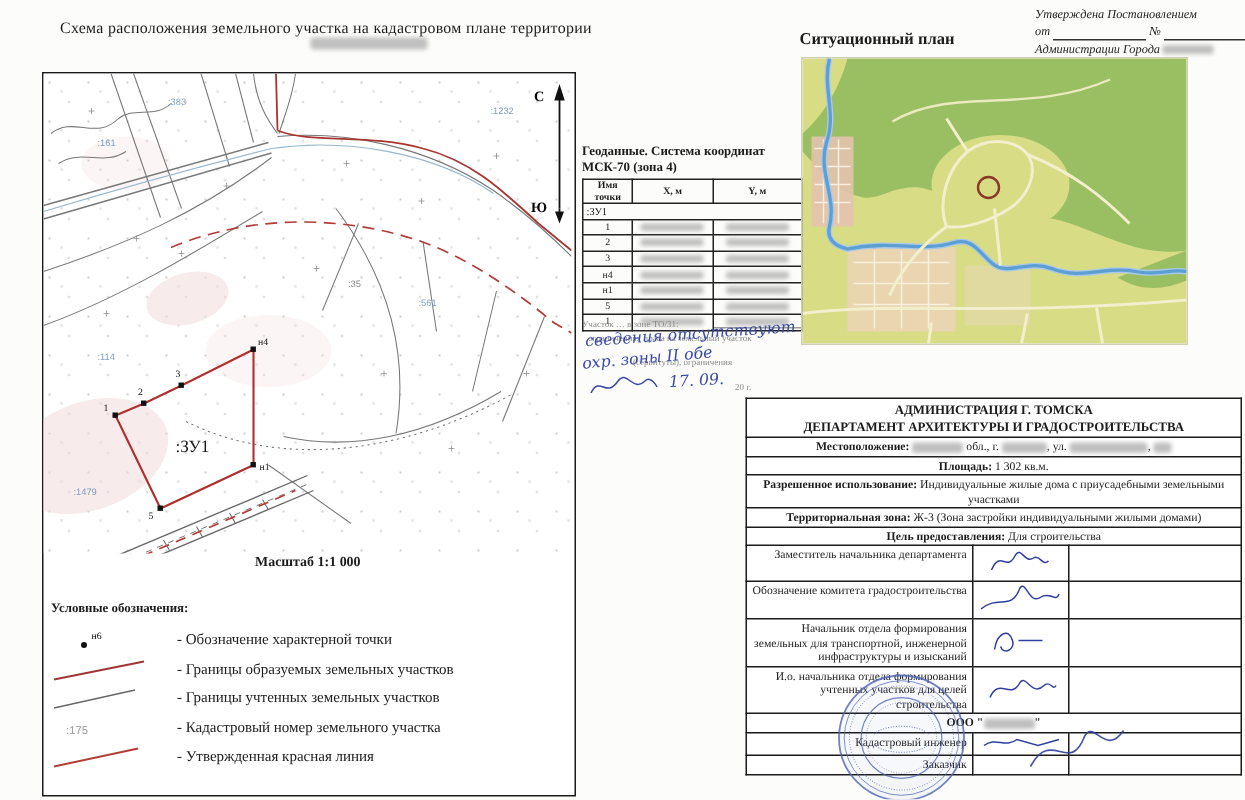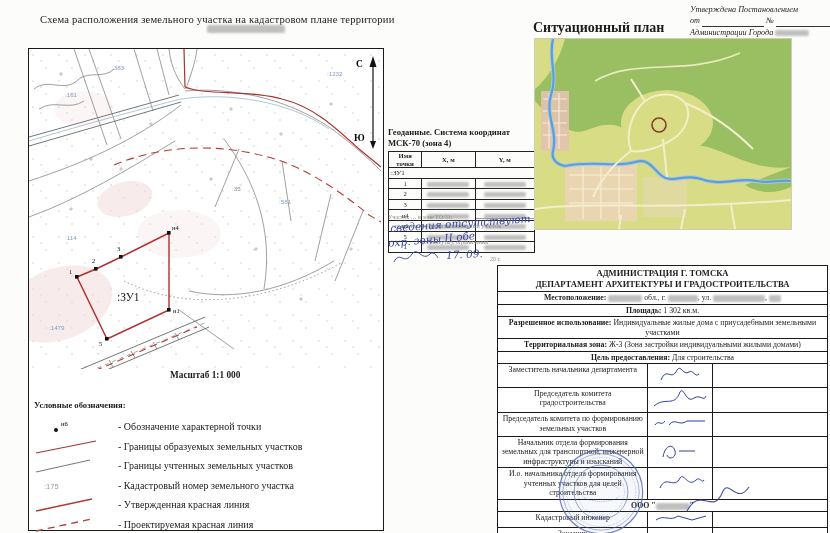--- a/index.html
+++ b/index.html
@@ -18,39 +18,39 @@
   #map-frame{left:28px;top:48px;width:356px;height:483px;border:1.6px solid #1a1a1a;box-sizing:border-box;background:#fff;}
   #map-svg{position:absolute;left:0;top:0;}
   #scale-label{left:141px;top:321px;font-size:9.3px;font-weight:bold;}
   
   #legend{left:5px;top:351px;width:342px;}
   #legend-title{font-size:8.6px;font-weight:bold;margin-bottom:7px;}
   .lg-row{display:flex;align-items:center;height:19.5px;}
   .lg-sym{width:84px;height:19px;flex:0 0 84px;position:relative;}
   .lg-label{font-size:10px;color:#222;}
   
-  #geodata{left:388px;top:95px;width:147px;margin-top:32px;}
+  #geodata{left:388px;top:95px;width:147px;}
   #geodata .gtitle{font-size:8.6px;font-weight:bold;line-height:1.25;}
   #geo-table{border-collapse:collapse;margin-top:3px;width:147px;}
   #geo-table td,#geo-table th{border:.9px solid #222;font-size:6.6px;padding:0;text-align:center;vertical-align:middle;}
   #geo-table th{font-weight:bold;height:14px;line-height:1.1;}
   #geo-table td{height:9.6px;}
   #geo-table .grp{text-align:left;padding-left:2px;font-size:7px;}
   #geo-table .rv{width:42px;height:5px;}
   
   #notes{left:388px;top:212px;width:150px;height:58px;font-size:6px;color:#8a8a8a;}
   #notes .pline{position:absolute;white-space:nowrap;}
   #notes .hand{position:absolute;color:#3a4aa5;font-style:italic;font-size:10.5px;white-space:nowrap;font-family:"DejaVu Serif",serif;}
   #notes .nline{position:absolute;border-top:.7px solid #9a9a9a;}
   
-  #sit-label{left:533px;top:20px;font-size:14px;font-weight:bold;}
+  #sit-label{left:533px;top:20px;font-size:11px;font-weight:bold;}
   #sit-map{left:534px;top:38px;width:256px;height:190px;border:1px solid #cfcdb2;box-sizing:content-box;}
   
   #admin{left:497px;top:265px;width:331px;border-collapse:collapse;background:#fff;}
-  #admin td,#admin th{border:1px solid #1a1a1a;font-size:7.8px;line-height:1.22;padding:1px 3px;vertical-align:top;text-align:center;}
+  #admin td,#admin th{border:1px solid #1a1a1a;font-size:7.8px;line-height:1.22;padding:1px 3px;vertical-align:top;text-align:right;}
   #admin th{font-size:8.6px;text-align:center;line-height:1.25;padding:2px;margin-top:48px;}
   #admin .sigcell{width:64px;text-align:center;vertical-align:middle;padding:0;}
   #admin .emptycell{width:117px;}
   #admin .full{text-align:center;}
   #admin .center{text-align:center;}
   
   #stamp{left:548px;top:446px;z-index:6;pointer-events:none;}
   #extra-sig{left:683px;top:477px;z-index:7;}
 </style>
 </head>
@@ -224,28 +224,20 @@
 
       <div class="lg-row">
         <div class="lg-sym">
           <svg width="84" height="19">
               <line x1="2" y1="16" x2="58" y2="4" stroke="#b23b35" stroke-width="1.3"></line>
             </svg>
         </div>
         <div class="lg-label">- Утвержденная красная линия</div>
       </div>
 
-      <div class="lg-row">
-        <div class="lg-sym">
-          <svg width="84" height="19">
-              <line x1="2" y1="16" x2="58" y2="4" stroke="#b23b35" stroke-width="1.3" stroke-dasharray="7 5"></line>
-            </svg>
-        </div>
-        <div class="lg-label">- Проектируемая красная линия</div>
-      </div>
     </div>
   </div>
 
   <div class="abs" id="geodata">
     <div class="gtitle">Геоданные. Система координат</div>
     <div class="gtitle">МСК-70 (зона 4)</div>
     <table id="geo-table">
       <tbody>
           <tr>
         <th style="width:32px;">Имя точки</th>
@@ -379,33 +371,24 @@
     <tr>
       <td style="width:150px;">Заместитель начальника департамента</td>
       <td class="sigcell">
         <svg width="50" height="20">
               <path d="M6,16 C12,2 16,18 22,6 C26,0 28,12 34,8 C38,5 40,14 44,10" stroke="#2e3f9f" stroke-width="1" fill="none"></path>
             </svg>
       </td>
       <td class="emptycell"></td>
     </tr>
     <tr>
-      <td>Председатель комитета градостроительства</td>
+      <td>Обозначение комитета градостроительства</td>
       <td class="sigcell">
         <svg width="56" height="22">
               <path d="M2,18 C14,8 22,20 28,4 C32,-2 34,16 42,10 C48,6 52,14 54,8" stroke="#2e3f9f" stroke-width="1" fill="none"></path>
-            </svg>
-      </td>
-      <td class="emptycell"></td>
-    </tr>
-    <tr>
-      <td>Председатель комитета по формированию земельных участков</td>
-      <td class="sigcell">
-        <svg width="58" height="20">
-              <path d="M4,12 C8,6 10,14 14,8 M18,12 C24,4 28,14 36,8 L54,8" stroke="#2e3f9f" stroke-width="1" fill="none"></path>
             </svg>
       </td>
       <td class="emptycell"></td>
     </tr>
     <tr>
       <td>Начальник отдела формирования земельных для транспортной, инженерной инфраструктуры и изысканий</td>
       <td class="sigcell">
         <svg width="50" height="24">
               <path d="M8,18 C10,6 18,4 20,12 C22,18 14,22 12,16 M24,12 L40,12" stroke="#2e3f9f" stroke-width="1" fill="none"></path>
             </svg>

